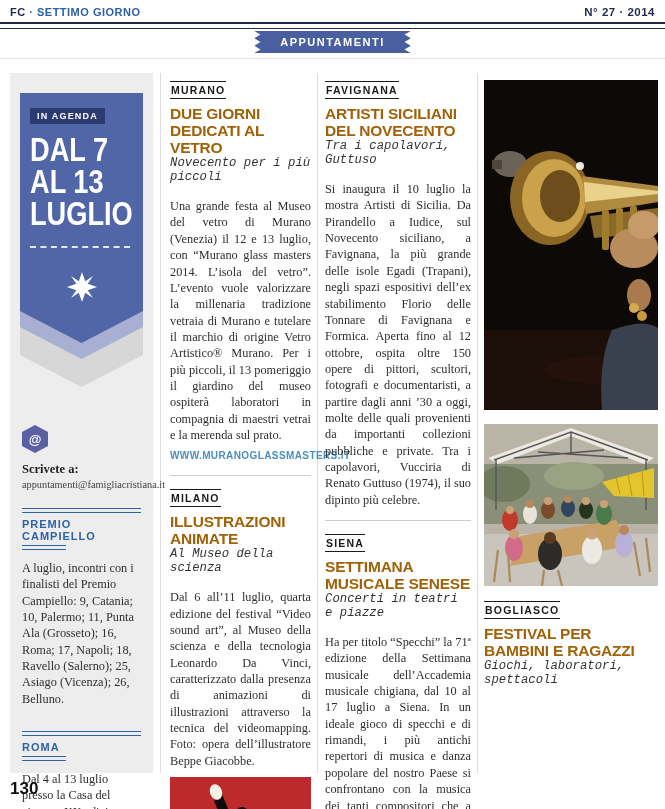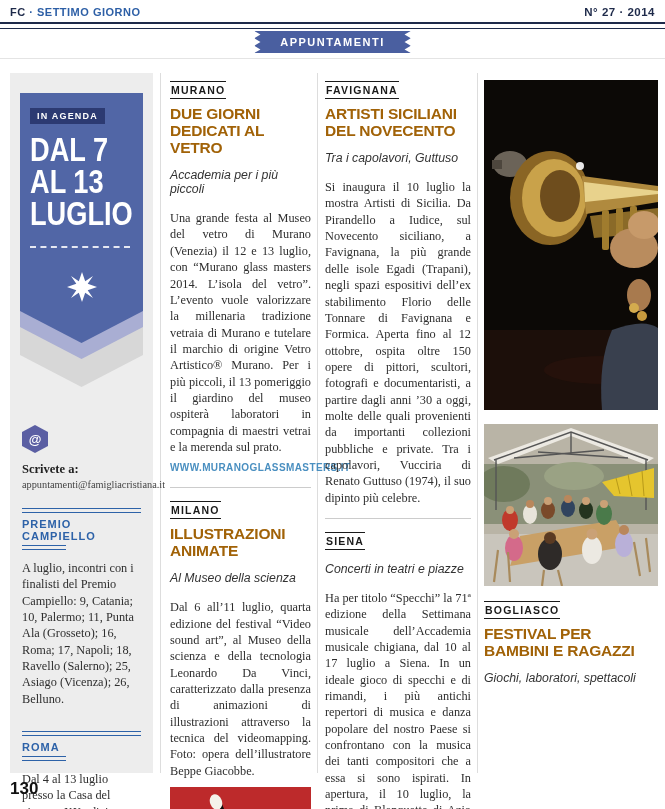--- a/index.html
+++ b/index.html
@@ -44,21 +44,21 @@
   .rail-body{margin-top:10px;font-family:"Liberation Serif",serif;font-size:12.3px;line-height:1.33;color:#2e2e2e;}
   .page-num{position:absolute;left:10px;top:779px;font-size:17px;font-weight:bold;color:#111;}
   
   .col{position:absolute;top:80px;}
   .col2{left:170px;width:141px;}
   .col3{left:325px;width:146px;}
   .col4{left:484px;width:174px;}
   .kicker{display:inline-block;font-size:10.5px;font-weight:bold;letter-spacing:1.2px;color:#1a1a1a;
           border-top:1px solid #1a1a1a;border-bottom:1px solid #1a1a1a;padding:2px 1px;}
   .headline{margin-top:6px;color:#a16207;font-size:15.5px;font-weight:bold;line-height:1.1;letter-spacing:-.2px;}
-  .standfirst{margin-top:12px;font-family:Liberation Sans, sans-serif;font-style:italic;font-size:12.3px;color:#333;}
+  .standfirst{margin-top:0;font-family:Liberation Mono, monospace;font-style:italic;font-size:12.3px;color:#333;}
   .body-txt{margin-top:14px;font-family:"Liberation Serif",serif;font-size:12.3px;line-height:1.33;
             color:#2e2e2e;text-align:justify;}
   .site-link{font-family:"Liberation Sans",sans-serif;font-size:10px;font-weight:bold;
              letter-spacing:.4px;color:#4a8fc0;text-decoration:none;}
   .divider{margin:12px 0;border-top:1px solid #ccc;}
   .photo{display:block;}
 </style>
 </head>
 <body>
 
@@ -116,21 +116,21 @@
       <div class="dbl-rule-short"></div>
       <div class="rail-body">Dal 4 al 13 luglio presso la Casa del cinema, XX edizione del Medfilm Festival. Ospite d’onore il Maghreb/Mashreq con cortometraggi provenienti da 10 Paesi arabi, tra cui la Siria.</div>
     </div>
   </div>
 
   <div class="page-num">130</div>
 
   <div class="col col2">
     <span class="kicker">MURANO</span>
     <div class="headline">DUE GIORNI DEDICATI AL VETRO</div>
-    <div class="standfirst">Accademia per i più piccoli</div>
+    <div class="standfirst">Novecento per i più piccoli</div>
     <div class="body-txt">Una grande festa al Museo del vetro di Murano (Venezia) il 12 e 13 luglio, con “Murano glass masters 2014. L’isola del vetro”. L’evento vuole valorizzare la millenaria tradizione vetraia di Murano e tutelare il marchio di origine Vetro Artistico® Murano. Per i più piccoli, il 13 pomeriggio il giardino del museo ospiterà laboratori in compagnia di maestri vetrai e la merenda sul prato.</div>
     <div style="margin-top:2px"><a class="site-link">WWW.MURANOGLASSMASTERS.IT</a></div>
 
     <div class="divider"></div>
 
     <span class="kicker">MILANO</span>
     <div class="headline">ILLUSTRAZIONI ANIMATE</div>
     <div class="standfirst">Al Museo della scienza</div>
     <div class="body-txt">Dal 6 all’11 luglio, quarta edizione del festival “Video sound art”, al Museo della scienza e della tecnologia Leonardo Da Vinci, caratterizzato dalla presenza di animazioni di illustrazioni attraverso la tecnica del videomapping. Foto: opera dell’illustratore Beppe Giacobbe.</div>
 
@@ -167,20 +167,21 @@
 
   <div class="col col3">
     <span class="kicker">FAVIGNANA</span>
     <div class="headline">ARTISTI SICILIANI DEL NOVECENTO</div>
     <div class="standfirst">Tra i capolavori, Guttuso</div>
     <div class="body-txt">Si inaugura il 10 luglio la mostra Artisti di Sicilia. Da Pirandello a Iudice, sul Novecento siciliano, a Favignana, la più grande delle isole Egadi (Trapani), negli spazi espositivi dell’ex stabilimento Florio delle Tonnare di Favignana e Formica. Aperta fino al 12 ottobre, ospita oltre 150 opere di pittori, scultori, fotografi e documentaristi, a partire dagli anni ’30 a oggi, molte delle quali provenienti da importanti collezioni pubbliche e private. Tra i capolavori, Vucciria di Renato Guttuso (1974), il suo dipinto più celebre.</div>
 
     <div class="divider"></div>
 
     <span class="kicker">SIENA</span>
+    <div class="headline">SETTIMANA MUSICALE SENESE</div>
     <div class="standfirst">Concerti in teatri e piazze</div>
     <div class="body-txt">
       <span>Ha per titolo “Specchi” la 71ª edizione della Settimana musicale dell’Accademia musicale chigiana, dal 10 al 17 luglio a Siena. In un ideale gioco di specchi e di rimandi, i più antichi repertori di musica e danza popolare del nostro Paese si confrontano con la musica dei tanti compositori che a essa si sono ispirati. In apertura, il 10 luglio, la prima di Blanquette di Azio Corghi, voce recitante Chiara Muti. Fino al 17 luglio concerti nei teatri, chiese, palazzi e piazze della città. Info: Accademia musicale chigiana, telefono 0577/22.091</span>
       
     </div>
   </div>
 
   <div class="col col4">
     <svg class="photo" width="174" height="330" viewBox="0 0 174 330">
       <rect width="174" height="330" fill="#0c0906"></rect>

